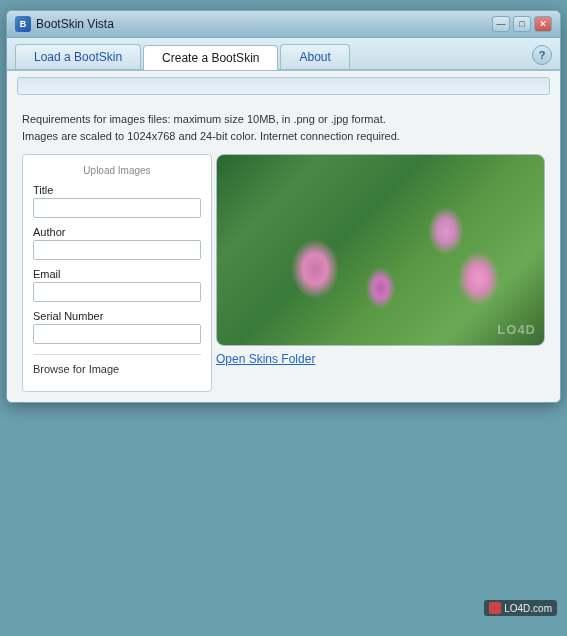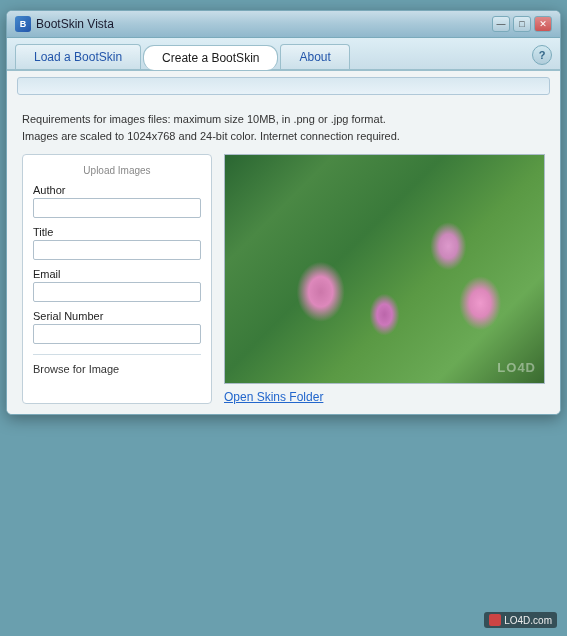--- a/index.html
+++ b/index.html
@@ -96,21 +96,20 @@
       background: linear-gradient(to bottom, #e8f3f8, #cce0ea);
     }
     .tab.active {
       background: white;
       color: #1a1a1a;
       border-color: #9bbfcc;
       font-weight: normal;
       position: relative;
       top: 1px;
       z-index: 2;
-      border-radius: 11px;
     }
     .tab-spacer { flex: 1; }
     .help-btn {
       width: 20px;
       height: 20px;
       border-radius: 50%;
       border: 1px solid #7aaabb;
       background: linear-gradient(to bottom, #d0e8f0, #b0ccda);
       display: flex;
       align-items: center;
@@ -149,21 +148,21 @@
     .requirements-text {
       font-size: 11px;
       color: #333;
       line-height: 1.5;
       margin-bottom: 10px;
     }
 
     
     .main-columns {
       display: flex;
-      gap: 12px;
+      gap: 4px;
     }
 
     
     .form-panel {
       width: 190px;
       background: white;
       border: 1px solid #c0d0da;
       border-radius: 4px;
       padding: 10px;
       flex-shrink: 0;
@@ -208,23 +207,23 @@
 
     
     .image-panel {
       flex: 1;
       display: flex;
       flex-direction: column;
       gap: 6px;
     }
     .preview-image {
       width: 100%;
-      height: 230px;
+      height: 192px;
       border: 1px solid #aabbc8;
-      border-radius: 0;
+      border-radius: 8px;
       background: linear-gradient(135deg, #2a6632 0%, #4a8844 20%, #3a7a3a 40%, #5a9944 60%, #6aaa55 80%, #3a6a30 100%);
       position: relative;
       overflow: hidden;
     }
     
     .preview-image::before {
       content: '';
       position: absolute;
       inset: 0;
       background:
@@ -249,21 +248,21 @@
     .open-skins-link {
       color: #2266cc;
       text-decoration: underline;
       cursor: pointer;
       font-size: 12px;
     }
 
     
     .bottom-bar {
       position: absolute;
-      bottom: 8px;
+      bottom: 20px;
       right: 10px;
       display: flex;
       align-items: center;
       gap: 4px;
     }
     .lo4d-badge {
       background: rgba(0,0,0,0.5);
       color: #eee;
       font-size: 10px;
       padding: 2px 5px;
@@ -316,26 +315,26 @@
       <span>Requirements for images files: maximum size 10MB, in .png or .jpg format.</span><br>
       <span>Images are scaled to 1024x768 and 24-bit color.   Internet connection required.</span>
     </div>
 
     <div class="main-columns">
 
       <div class="form-panel">
         <div class="upload-label">Upload Images</div>
 
         <div class="form-group">
+          <label class="form-label">Title</label>
+          <input class="form-input" type="text" style="">
+        </div>
+
+        <div class="form-group">
           <label class="form-label">Author</label>
-          <input class="form-input" type="text" style="">
-        </div>
-
-        <div class="form-group">
-          <label class="form-label">Title</label>
           <input class="form-input" type="text" style="">
         </div>
 
         <div class="form-group">
           <label class="form-label">Email</label>
           <input class="form-input" type="text" style="">
         </div>
 
         <div class="form-group">
           <label class="form-label">Serial Number</label>

